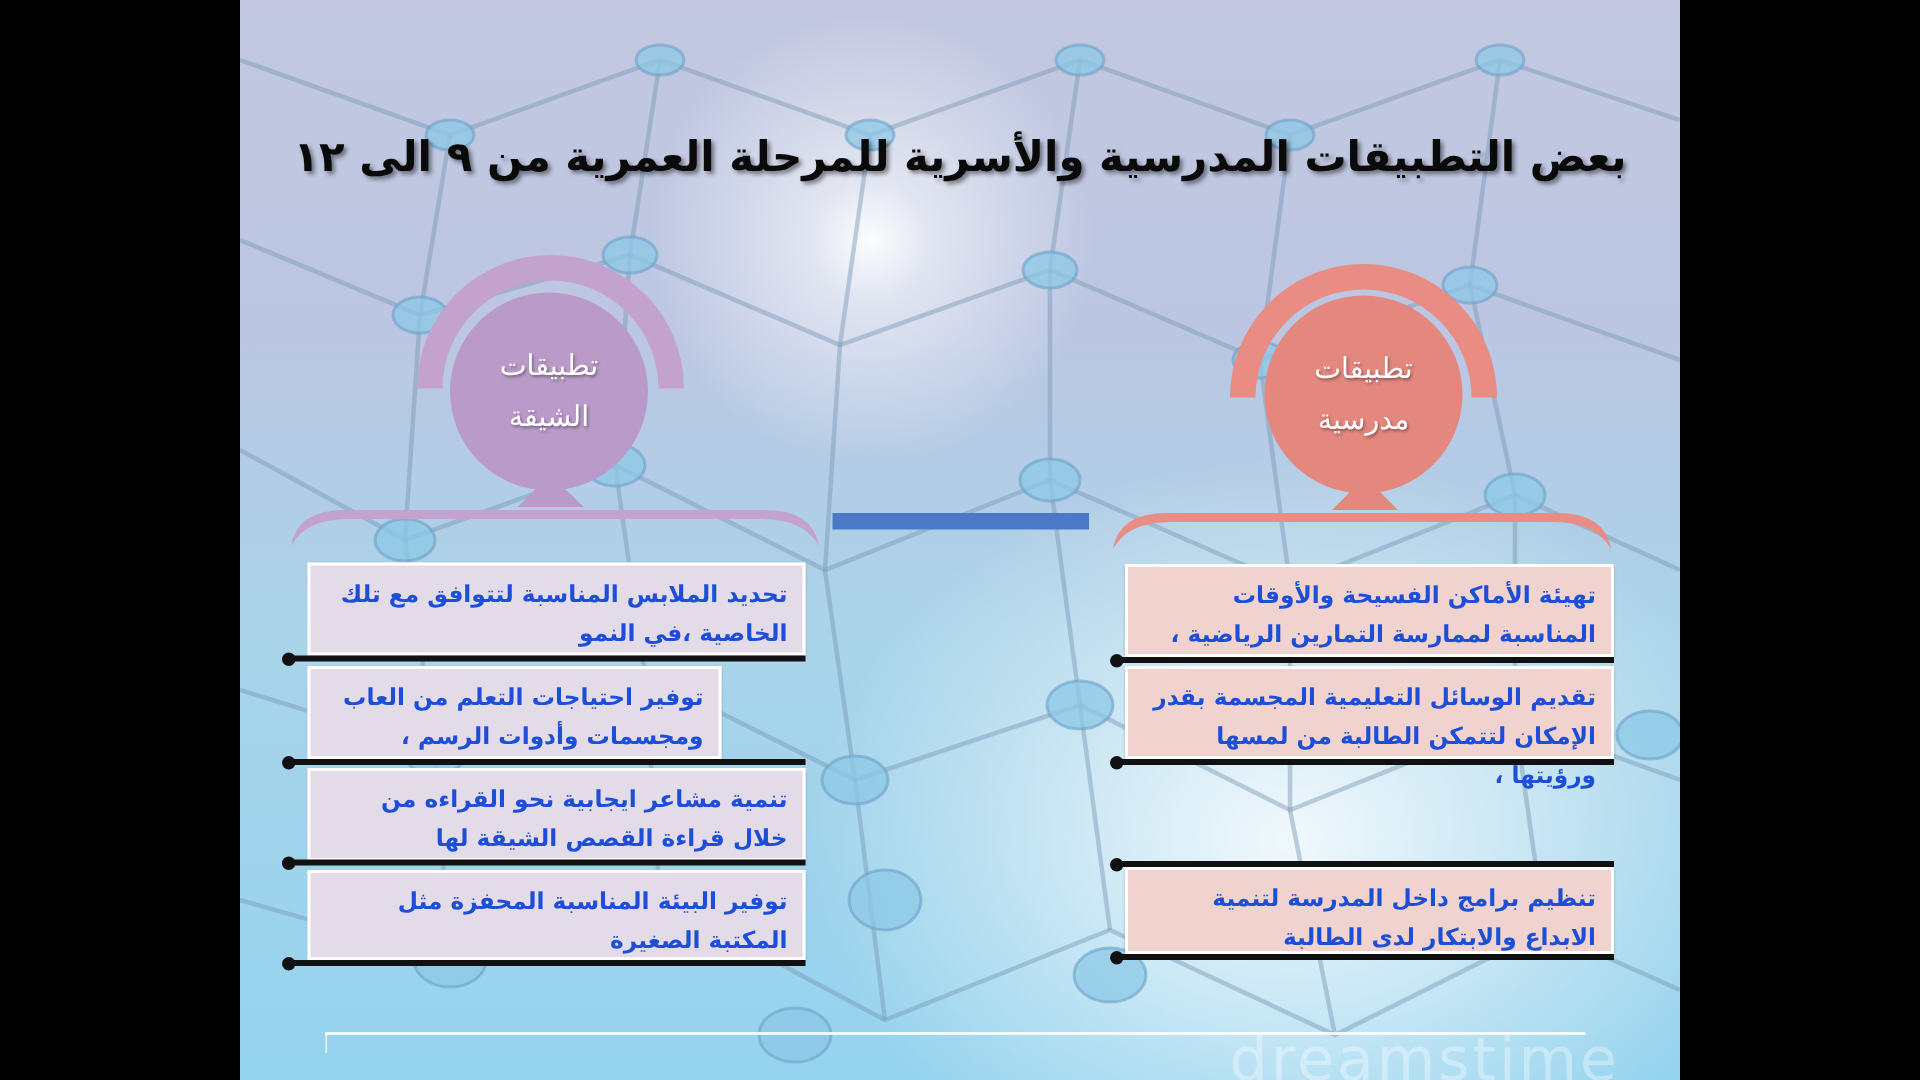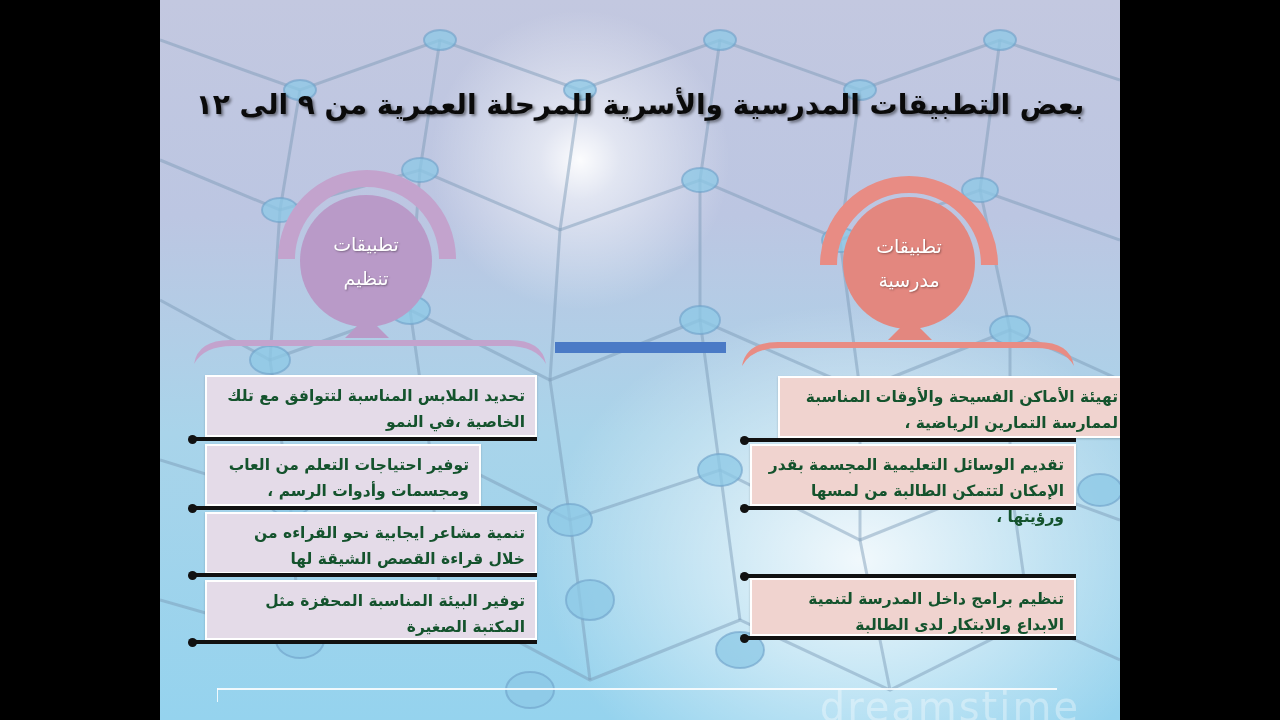--- a/index.html
+++ b/index.html
@@ -21,21 +21,21 @@
   .arc { position:absolute; border-radius:50%; box-sizing:border-box; }
   .circle {
     position:absolute; border-radius:50%; display:flex; flex-direction:column; justify-content:center; align-items:center;
     color:#fff; font-size:19px; line-height:34px; direction:rtl; text-shadow:1px 1px 2px rgba(0,0,0,0.35);
   }
   .pointer { position:absolute; width:0; height:0; }
   .brace { position:absolute; }
   .connector { position:absolute; left:395px; top:342px; width:171px; height:11px; background:#4a7ac6; }
   .card {
     position:absolute; box-sizing:border-box; direction:rtl; padding:6px 10px 4px 10px;
-    font-size:15.5px; font-weight:bold; line-height:26px; color:#14532d; border:2px solid #fff;
+    font-size:15.5px; font-weight:bold; line-height:26px; color:#1d4ed8; border:2px solid #fff;
     box-shadow: 0 1px 2px rgba(0,0,0,0.2);
   }
   .card.family { background:#e4dbe8; }
   .card.school { background:#f0d3cf; }
   .rule { position:absolute; height:4px; background:#111; }
   .dot { position:absolute; width:9px; height:9px; border-radius:50%; background:#111; }
   .footer-line { position:absolute; left:57px; top:688px; width:840px; height:2px; background:rgba(255,255,255,0.85); }
   .footer-tick { position:absolute; left:57px; top:688px; width:1px; height:14px; background:rgba(255,255,255,0.85); }
   .watermark { position:absolute; right:40px; bottom:-10px; font-size:40px; color:rgba(255,255,255,0.35); letter-spacing:2px; }
 </style>
@@ -85,21 +85,21 @@
         <ellipse cx="370" cy="690" rx="24" ry="18"></ellipse>
     </g>
   </svg>
 
   <div class="title">بعض التطبيقات المدرسية والأسرية للمرحلة العمرية من ٩ الى ١٢</div>
 
   <div class="hub">
     <div class="arc" style="left:118px; top:170px; width:178px; height:178px; border:17px solid #c3a3cd; border-bottom-color:transparent; border-left-color:#c3a3cd; transform:rotate(0deg); clip-path:inset(0 0 50% 0);"></div>
     <div class="circle" style="left:140px; top:195px; width:132px; height:132px; background:#b99ac8;">
       <span>تطبيقات</span>
-      <span>تنظيم</span>
+      <span>الشيقة</span>
     </div>
     <div class="pointer" style="left:185px; top:316px; border-left:22px solid transparent; border-right:22px solid transparent; border-bottom:22px solid #b99ac8;"></div>
     <svg class="brace" style="left:30px; top:330px;" width="360" height="40" viewBox="0 0 360 40">
       <path d="M4 34 Q8 10 40 10 L320 10 Q352 10 356 34 Q346 16 318 16 L42 16 Q14 16 4 34 Z" fill="#c3a3cd"></path>
     </svg>
   </div>
 
   <div class="hub">
     <div class="arc" style="left:660px; top:176px; width:178px; height:178px; border:17px solid #e88c84; clip-path:inset(0 0 50% 0);"></div>
     <div class="circle" style="left:683px; top:197px; width:132px; height:132px; background:#e3877f;">
@@ -123,21 +123,21 @@
   <div class="dot" style="left:28px; top:504px;"></div>
 
   <div class="card family" style="left:45px; top:512px; width:332px; height:62px;">تنمية مشاعر ايجابية نحو القراءه من خلال قراءة القصص الشيقة لها</div>
   <div class="rule" style="left:32px; top:573px; width:345px;"></div>
   <div class="dot" style="left:28px; top:571px;"></div>
 
   <div class="card family" style="left:45px; top:580px; width:332px; height:60px;">توفير البيئة المناسبة المحفزة مثل المكتبة الصغيرة</div>
   <div class="rule" style="left:32px; top:640px; width:345px;"></div>
   <div class="dot" style="left:28px; top:638px;"></div>
 
-  <div class="card school" style="left:618px; top:376px; width:352px; height:62px;">تهيئة الأماكن الفسيحة والأوقات المناسبة لممارسة التمارين الرياضية ،</div>
+  <div class="card school" style="left:590px; top:376px; width:326px; height:62px;">تهيئة الأماكن الفسيحة والأوقات المناسبة لممارسة التمارين الرياضية ،</div>
   <div class="rule" style="left:584px; top:438px; width:332px;"></div>
   <div class="dot" style="left:580px; top:436px;"></div>
 
   <div class="card school" style="left:590px; top:444px; width:326px; height:62px;">تقديم الوسائل التعليمية المجسمة بقدر الإمكان لتتمكن الطالبة من لمسها ورؤيتها ،</div>
   <div class="rule" style="left:584px; top:506px; width:332px;"></div>
   <div class="dot" style="left:580px; top:504px;"></div>
 
   <div class="rule" style="left:584px; top:574px; width:332px;"></div>
   <div class="dot" style="left:580px; top:572px;"></div>
 

